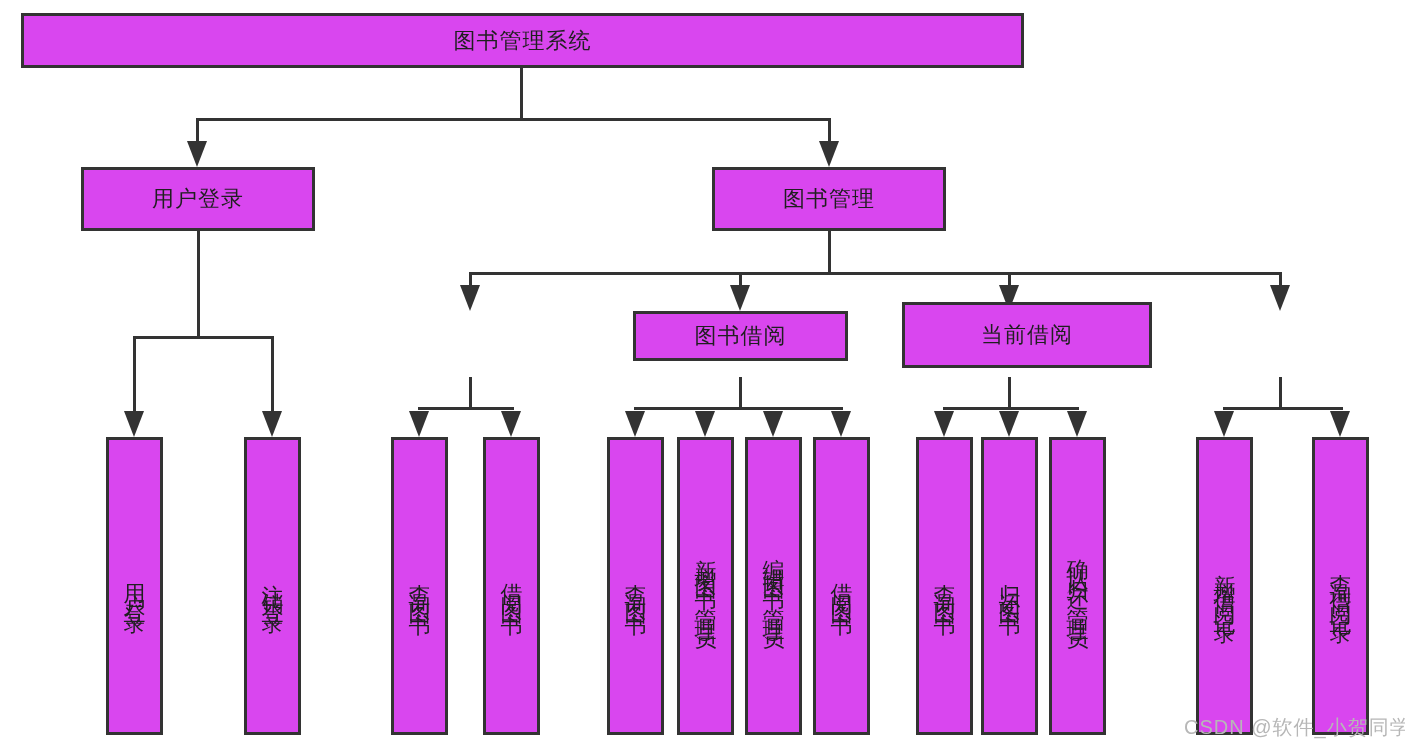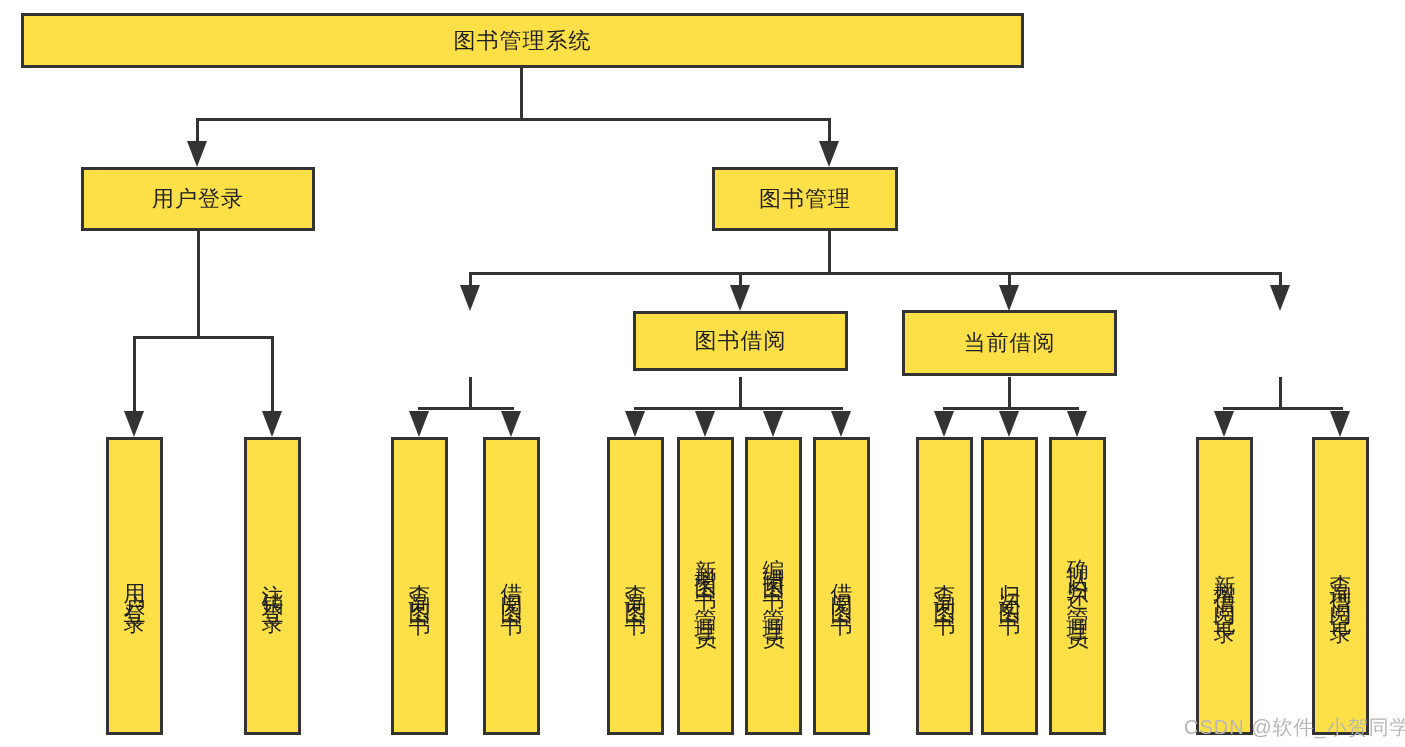--- a/index.html
+++ b/index.html
@@ -13,21 +13,21 @@
     position:relative;
     width:1405px;height:747px;
     background:var(--background);
     overflow:hidden;
     font-family:"Liberation Sans","DejaVu Sans",sans-serif;
     color:var(--text);
   }
   .box{
     position:absolute;
     border:3px solid var(--line);
-    background:#fde047;
+    background:#d946ef;
     box-sizing:border-box;
     display:flex;align-items:center;justify-content:center;
   }
   .box .lbl{
     font-size:22px;
     letter-spacing:1px;
     color:var(--text);
     white-space:nowrap;
   }
   .box .vlbl{
@@ -68,39 +68,39 @@
   <div class="vline" style="left:520px;top:68px;height:50px"></div>
   <div class="hline" style="left:196px;top:118px;width:635px"></div>
   <div class="vline" style="left:196px;top:118px;height:26px"></div>
   <div class="arrow" style="left:187px;top:141px"></div>
   <div class="vline" style="left:828px;top:118px;height:26px"></div>
   <div class="arrow" style="left:819px;top:141px"></div>
 
   <div class="box" style="left:81px;top:167px;width:234px;height:64px">
     <span class="lbl">用户登录</span>
   </div>
-  <div class="box" style="left:712px;top:167px;width:186px;height:64px">
+  <div class="box" style="left:712px;top:167px;width:234px;height:64px">
     <span class="lbl">图书管理</span>
   </div>
 
   <div class="vline" style="left:828px;top:231px;height:41px"></div>
   <div class="hline" style="left:469px;top:272px;width:812px"></div>
   <div class="vline" style="left:469px;top:272px;height:16px"></div>
   <div class="arrow" style="left:460px;top:285px"></div>
   <div class="vline" style="left:739px;top:272px;height:16px"></div>
   <div class="arrow" style="left:730px;top:285px"></div>
   <div class="vline" style="left:1008px;top:272px;height:16px"></div>
   <div class="arrow" style="left:999px;top:285px"></div>
   <div class="vline" style="left:1279px;top:272px;height:16px"></div>
   <div class="arrow" style="left:1270px;top:285px"></div>
 
-  <div class="box" style="left:633px;top:311px;width:215px;height:60px">
+  <div class="box" style="left:633px;top:311px;width:215px;height:50px">
     <span class="lbl">图书借阅</span>
   </div>
-  <div class="box" style="left:902px;top:310px;width:215px;height:66px">
+  <div class="box" style="left:902px;top:302px;width:250px;height:66px">
     <span class="lbl">当前借阅</span>
   </div>
 
   <div class="vline" style="left:197px;top:231px;height:105px"></div>
   <div class="hline" style="left:133px;top:336px;width:141px"></div>
   <div class="vline" style="left:133px;top:336px;height:77px"></div>
   <div class="arrow" style="left:124px;top:411px"></div>
   <div class="vline" style="left:271px;top:336px;height:77px"></div>
   <div class="arrow" style="left:262px;top:411px"></div>
 

